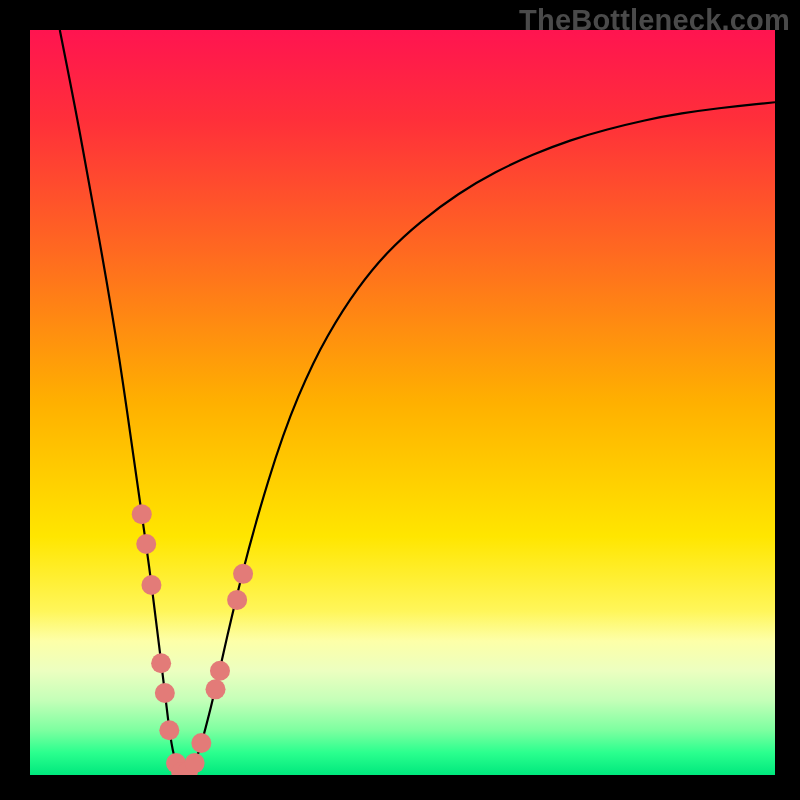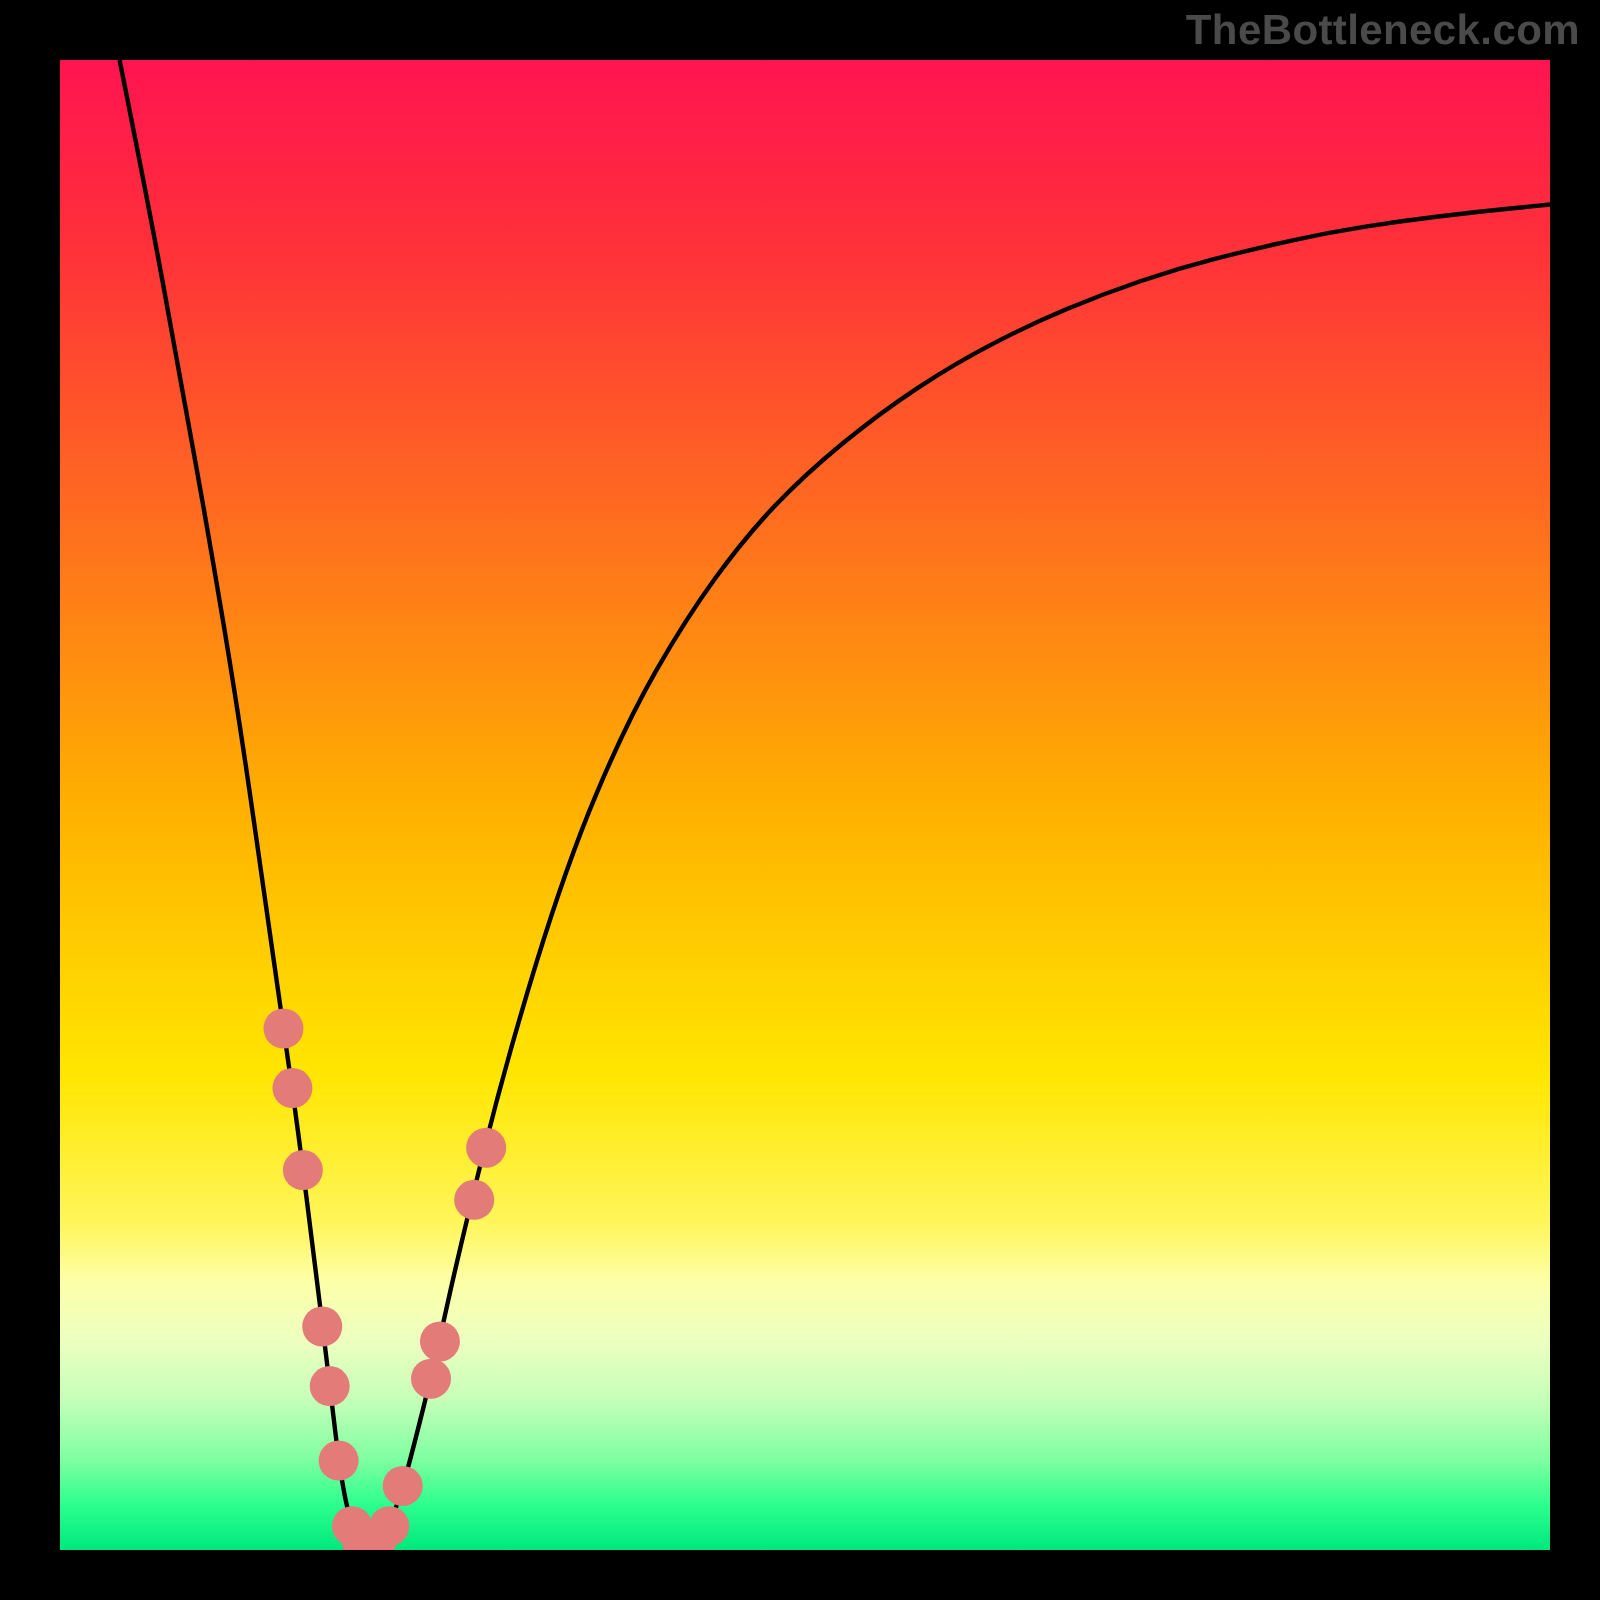--- a/index.html
+++ b/index.html
@@ -14,21 +14,21 @@
     width: 800px;
     height: 800px;
     background: #000;
     position: relative;
   }
   .watermark {
     position: absolute;
     top: 4px;
     right: 10px;
     color: #4a4a4a;
-    font-size: 21px;
+    font-size: 29px;
     font-weight: 600;
     letter-spacing: 0.2px;
     z-index: 10;
   }
   svg {
     display: block;
   }
 </style>
 </head>
 <body>

